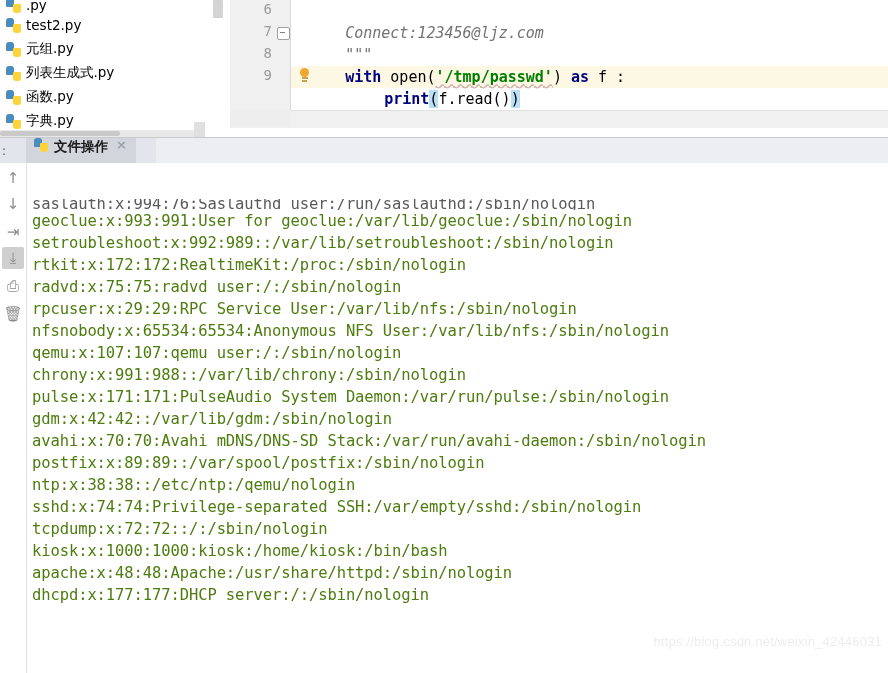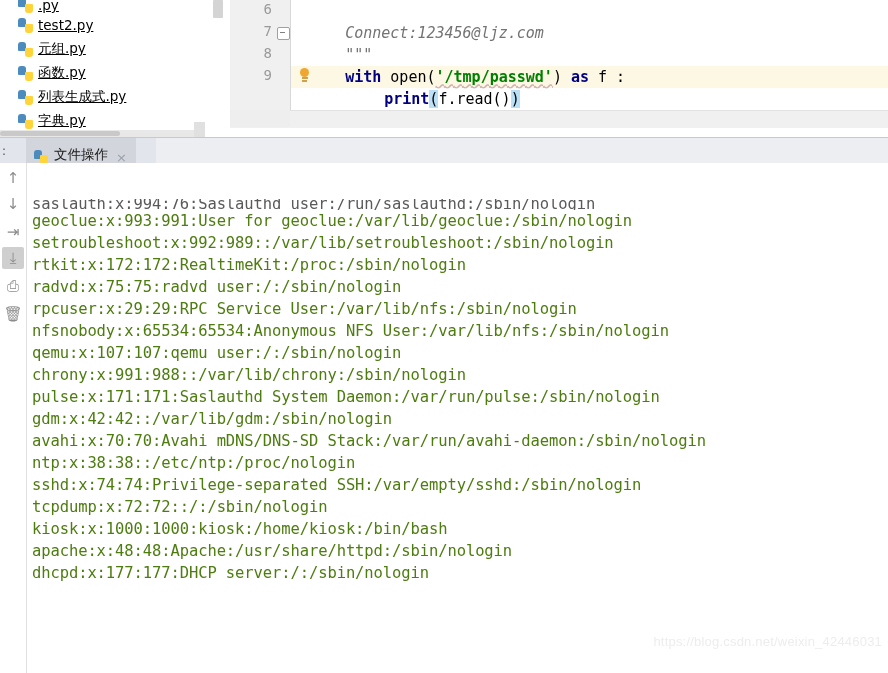--- a/index.html
+++ b/index.html
@@ -31,23 +31,22 @@
     left: 0; top: 0;
     width: 194px;
     height: 130px;
     background: #ffffff;
     overflow: hidden;
   }
   .tree-row {
     height: 24px;
     display: flex;
     align-items: center;
-    padding-left: 18px;
+    padding-left: 6px;
     white-space: nowrap;
-    text-decoration: underline;
   }
   .tree-row.clipped-top { height: 13px; align-items: flex-end; }
   .py-icon {
     position: relative;
     width: 15px;
     height: 15px;
     flex: 0 0 15px;
     margin-right: 5px;
   }
   .py-icon .pyb {
@@ -244,24 +243,25 @@
     left: 2px; top: 6px;
     font-size: 12px;
     color: #555;
     font-family: "DejaVu Sans", sans-serif;
   }
   #console-tab {
     position: absolute;
     left: 26px; top: 0;
     height: 26px;
     display: flex;
-    align-items: flex-end;
+    align-items: flex-start;
     padding: 0 9px 0 8px;
     background: #d2d5dc;
     box-sizing: border-box;
+    font-weight: bold;
   }
   #console-tab .py-icon { width: 14px; height: 14px; flex: 0 0 14px; margin-right: 6px;}
   #console-tab-label {
     font-family: "DejaVu Sans", "Liberation Sans", sans-serif;
     font-size: 13.5px;
     color: #1a1a1a;
   }
   #console-tab-close {
     margin-left: 8px;
     font-size: 13px;
@@ -368,28 +368,28 @@
           <span class="pyb"></span>
           <span class="pyy"></span>
         </span>
       <span class="tree-label">元组.py</span>
     </div>
     <div class="tree-row">
       <span class="py-icon">
           <span class="pyb"></span>
           <span class="pyy"></span>
         </span>
-      <span class="tree-label">函数.py</span>
+      <span class="tree-label">列表生成式.py</span>
     </div>
     <div class="tree-row">
       <span class="py-icon">
           <span class="pyb"></span>
           <span class="pyy"></span>
         </span>
-      <span class="tree-label">列表生成式.py</span>
+      <span class="tree-label">函数.py</span>
     </div>
     <div class="tree-row">
       <span class="py-icon">
           <span class="pyb"></span>
           <span class="pyy"></span>
         </span>
       <span class="tree-label">字典.py</span>
     </div>
   </div>
 
@@ -484,24 +484,25 @@
   <div id="console-output">
       <div class="out-line partial">saslauth:x:994:76:Saslauthd user:/run/saslauthd:/sbin/nologin</div>
       <div class="out-line">geoclue:x:993:991:User for geoclue:/var/lib/geoclue:/sbin/nologin</div>
       <div class="out-line">setroubleshoot:x:992:989::/var/lib/setroubleshoot:/sbin/nologin</div>
       <div class="out-line">rtkit:x:172:172:RealtimeKit:/proc:/sbin/nologin</div>
       <div class="out-line">radvd:x:75:75:radvd user:/:/sbin/nologin</div>
       <div class="out-line">rpcuser:x:29:29:RPC Service User:/var/lib/nfs:/sbin/nologin</div>
       <div class="out-line">nfsnobody:x:65534:65534:Anonymous NFS User:/var/lib/nfs:/sbin/nologin</div>
       <div class="out-line">qemu:x:107:107:qemu user:/:/sbin/nologin</div>
       <div class="out-line">chrony:x:991:988::/var/lib/chrony:/sbin/nologin</div>
-      <div class="out-line">pulse:x:171:171:Saslauthd System Daemon:/var/run/pulse:/sbin/nologin</div>
+      <div class="out-line">pulse:x:171:171:PulseAudio System Daemon:/var/run/pulse:/sbin/nologin</div>
       <div class="out-line">gdm:x:42:42::/var/lib/gdm:/sbin/nologin</div>
       <div class="out-line">avahi:x:70:70:Avahi mDNS/DNS-SD Stack:/var/run/avahi-daemon:/sbin/nologin</div>
-      <div class="out-line">ntp:x:38:38::/etc/ntp:/proc/nologin</div>
+      <div class="out-line">postfix:x:89:89::/var/spool/postfix:/sbin/nologin</div>
+      <div class="out-line">ntp:x:38:38::/etc/ntp:/qemu/nologin</div>
       <div class="out-line">sshd:x:74:74:Privilege-separated SSH:/var/empty/sshd:/sbin/nologin</div>
       <div class="out-line">tcpdump:x:72:72::/:/sbin/nologin</div>
       <div class="out-line">kiosk:x:1000:1000:kiosk:/home/kiosk:/bin/bash</div>
       <div class="out-line">apache:x:48:48:Apache:/usr/share/httpd:/sbin/nologin</div>
       <div class="out-line">dhcpd:x:177:177:DHCP server:/:/sbin/nologin</div>
       <div class="out-line blank"> </div>
       <div class="out-line blank"> </div>
       <div class="out-line blank"> </div>
     </div>
 </div>

